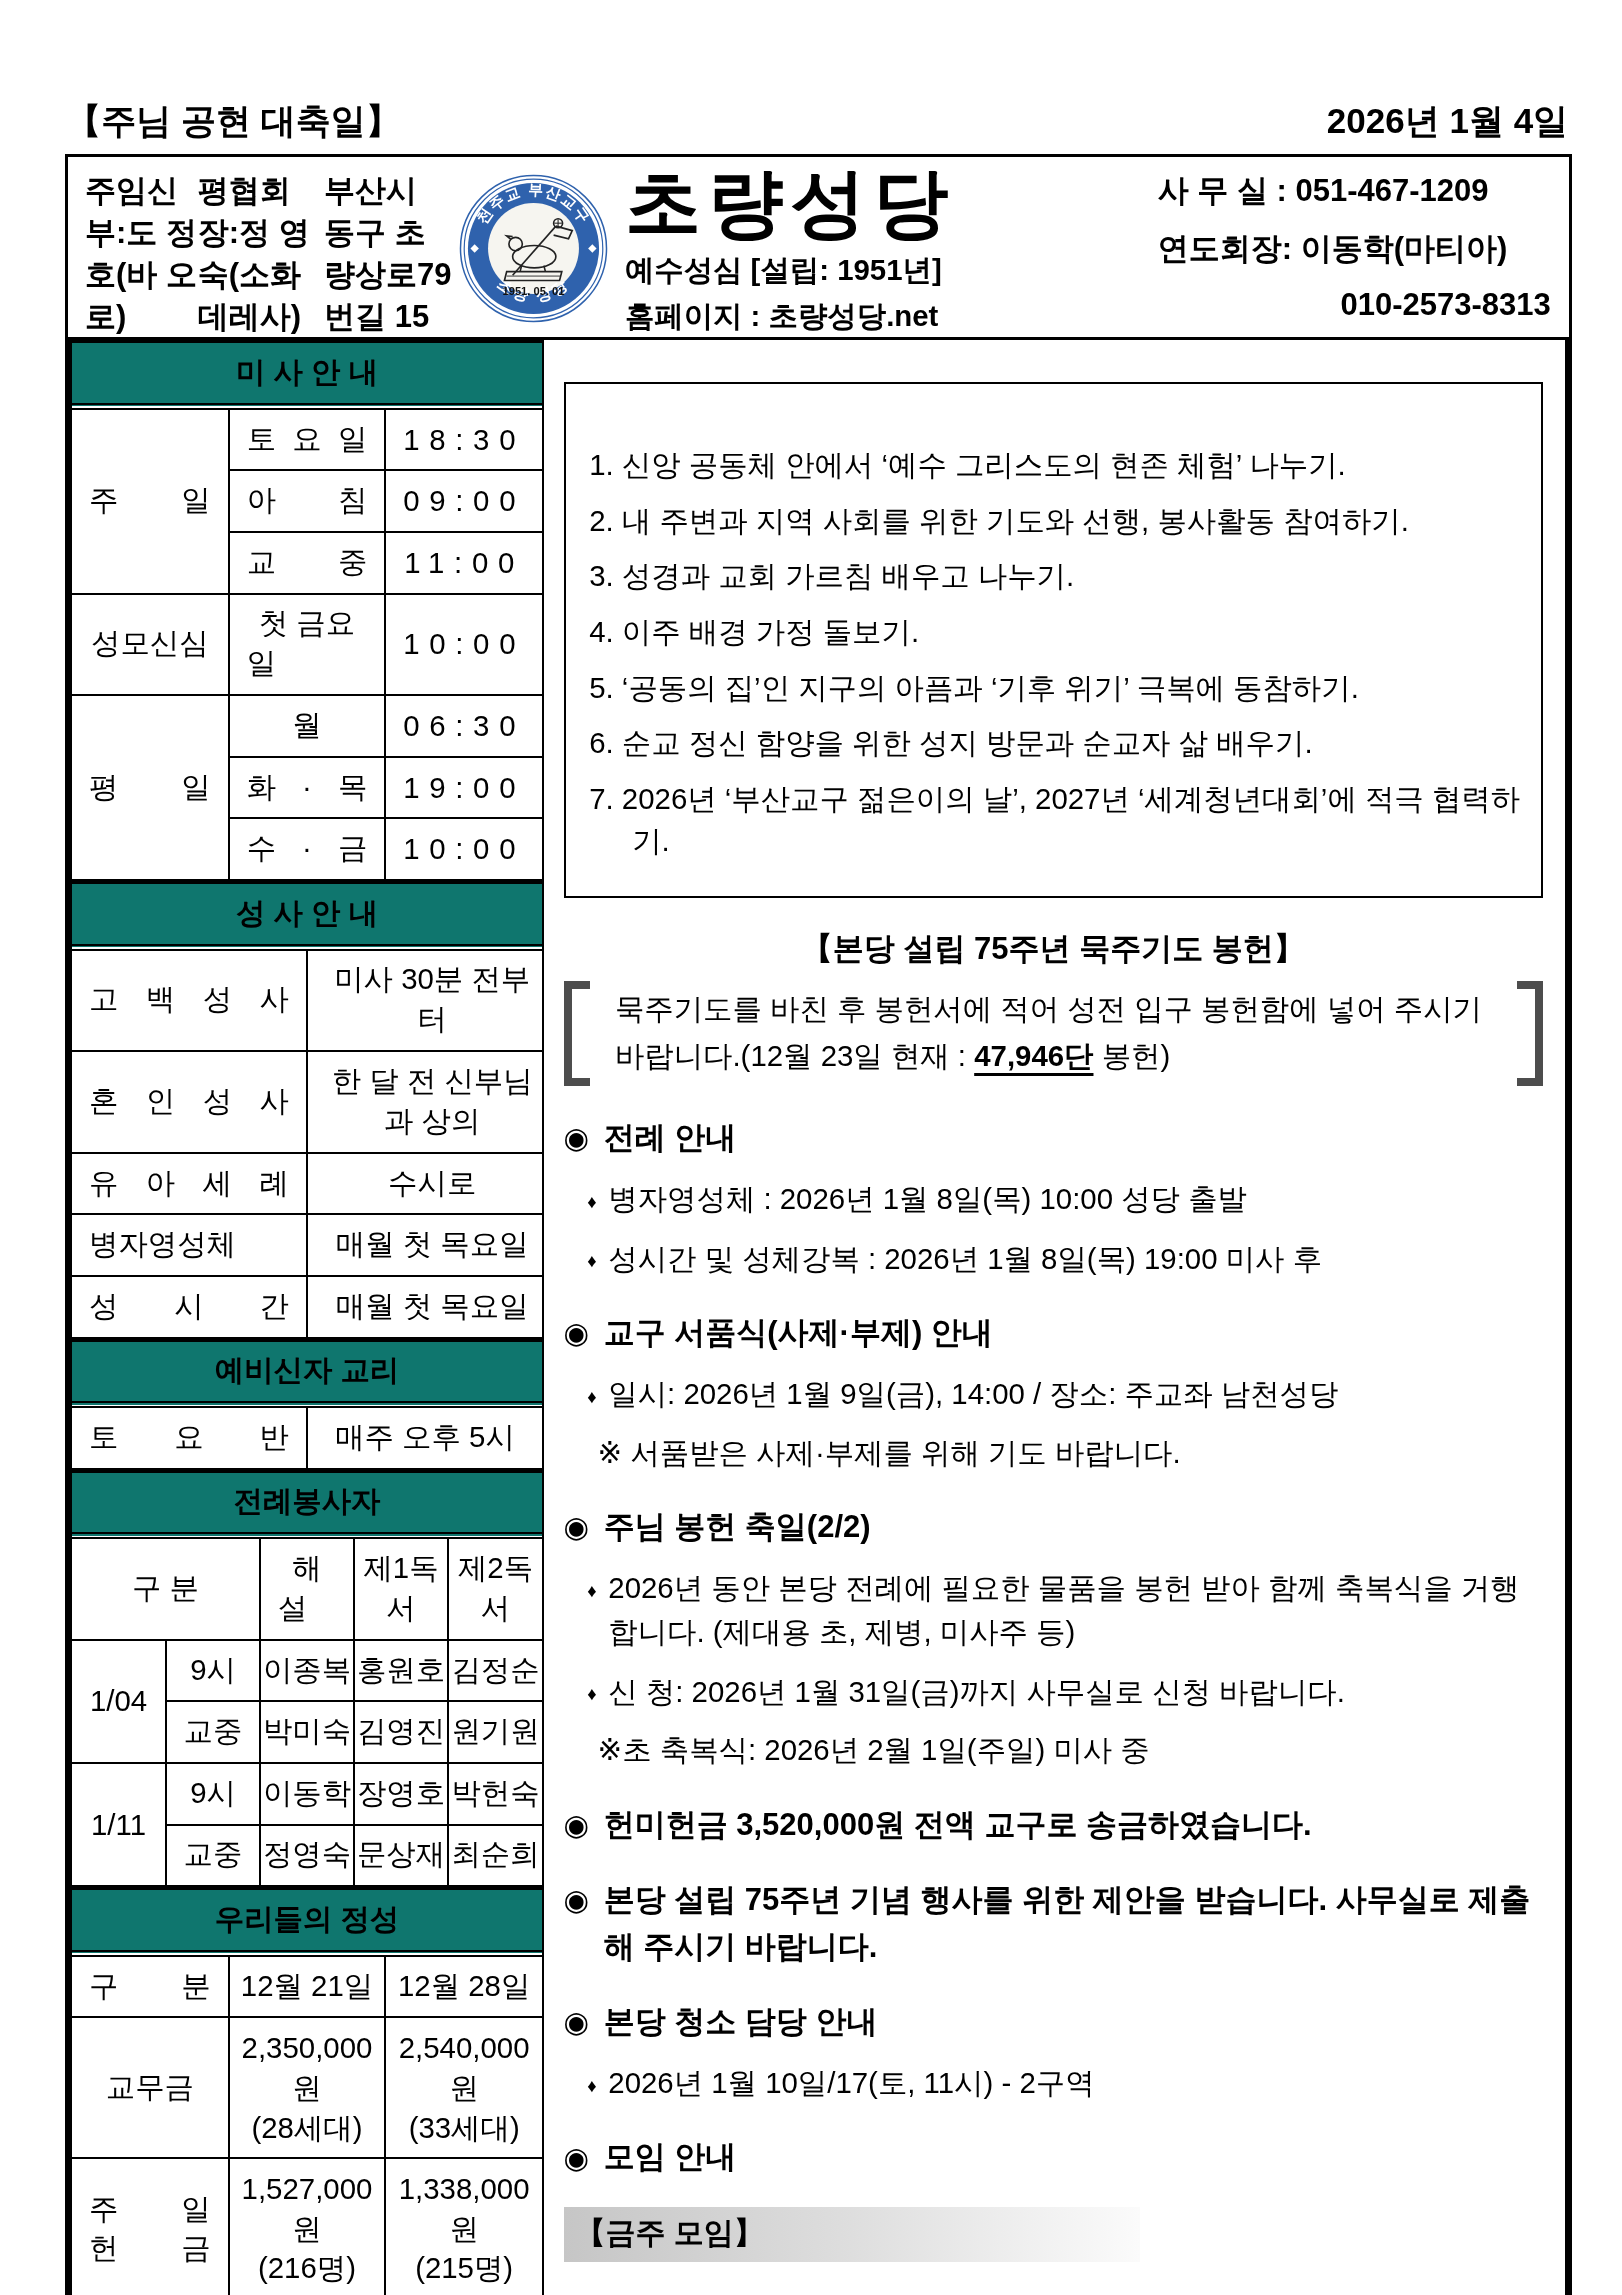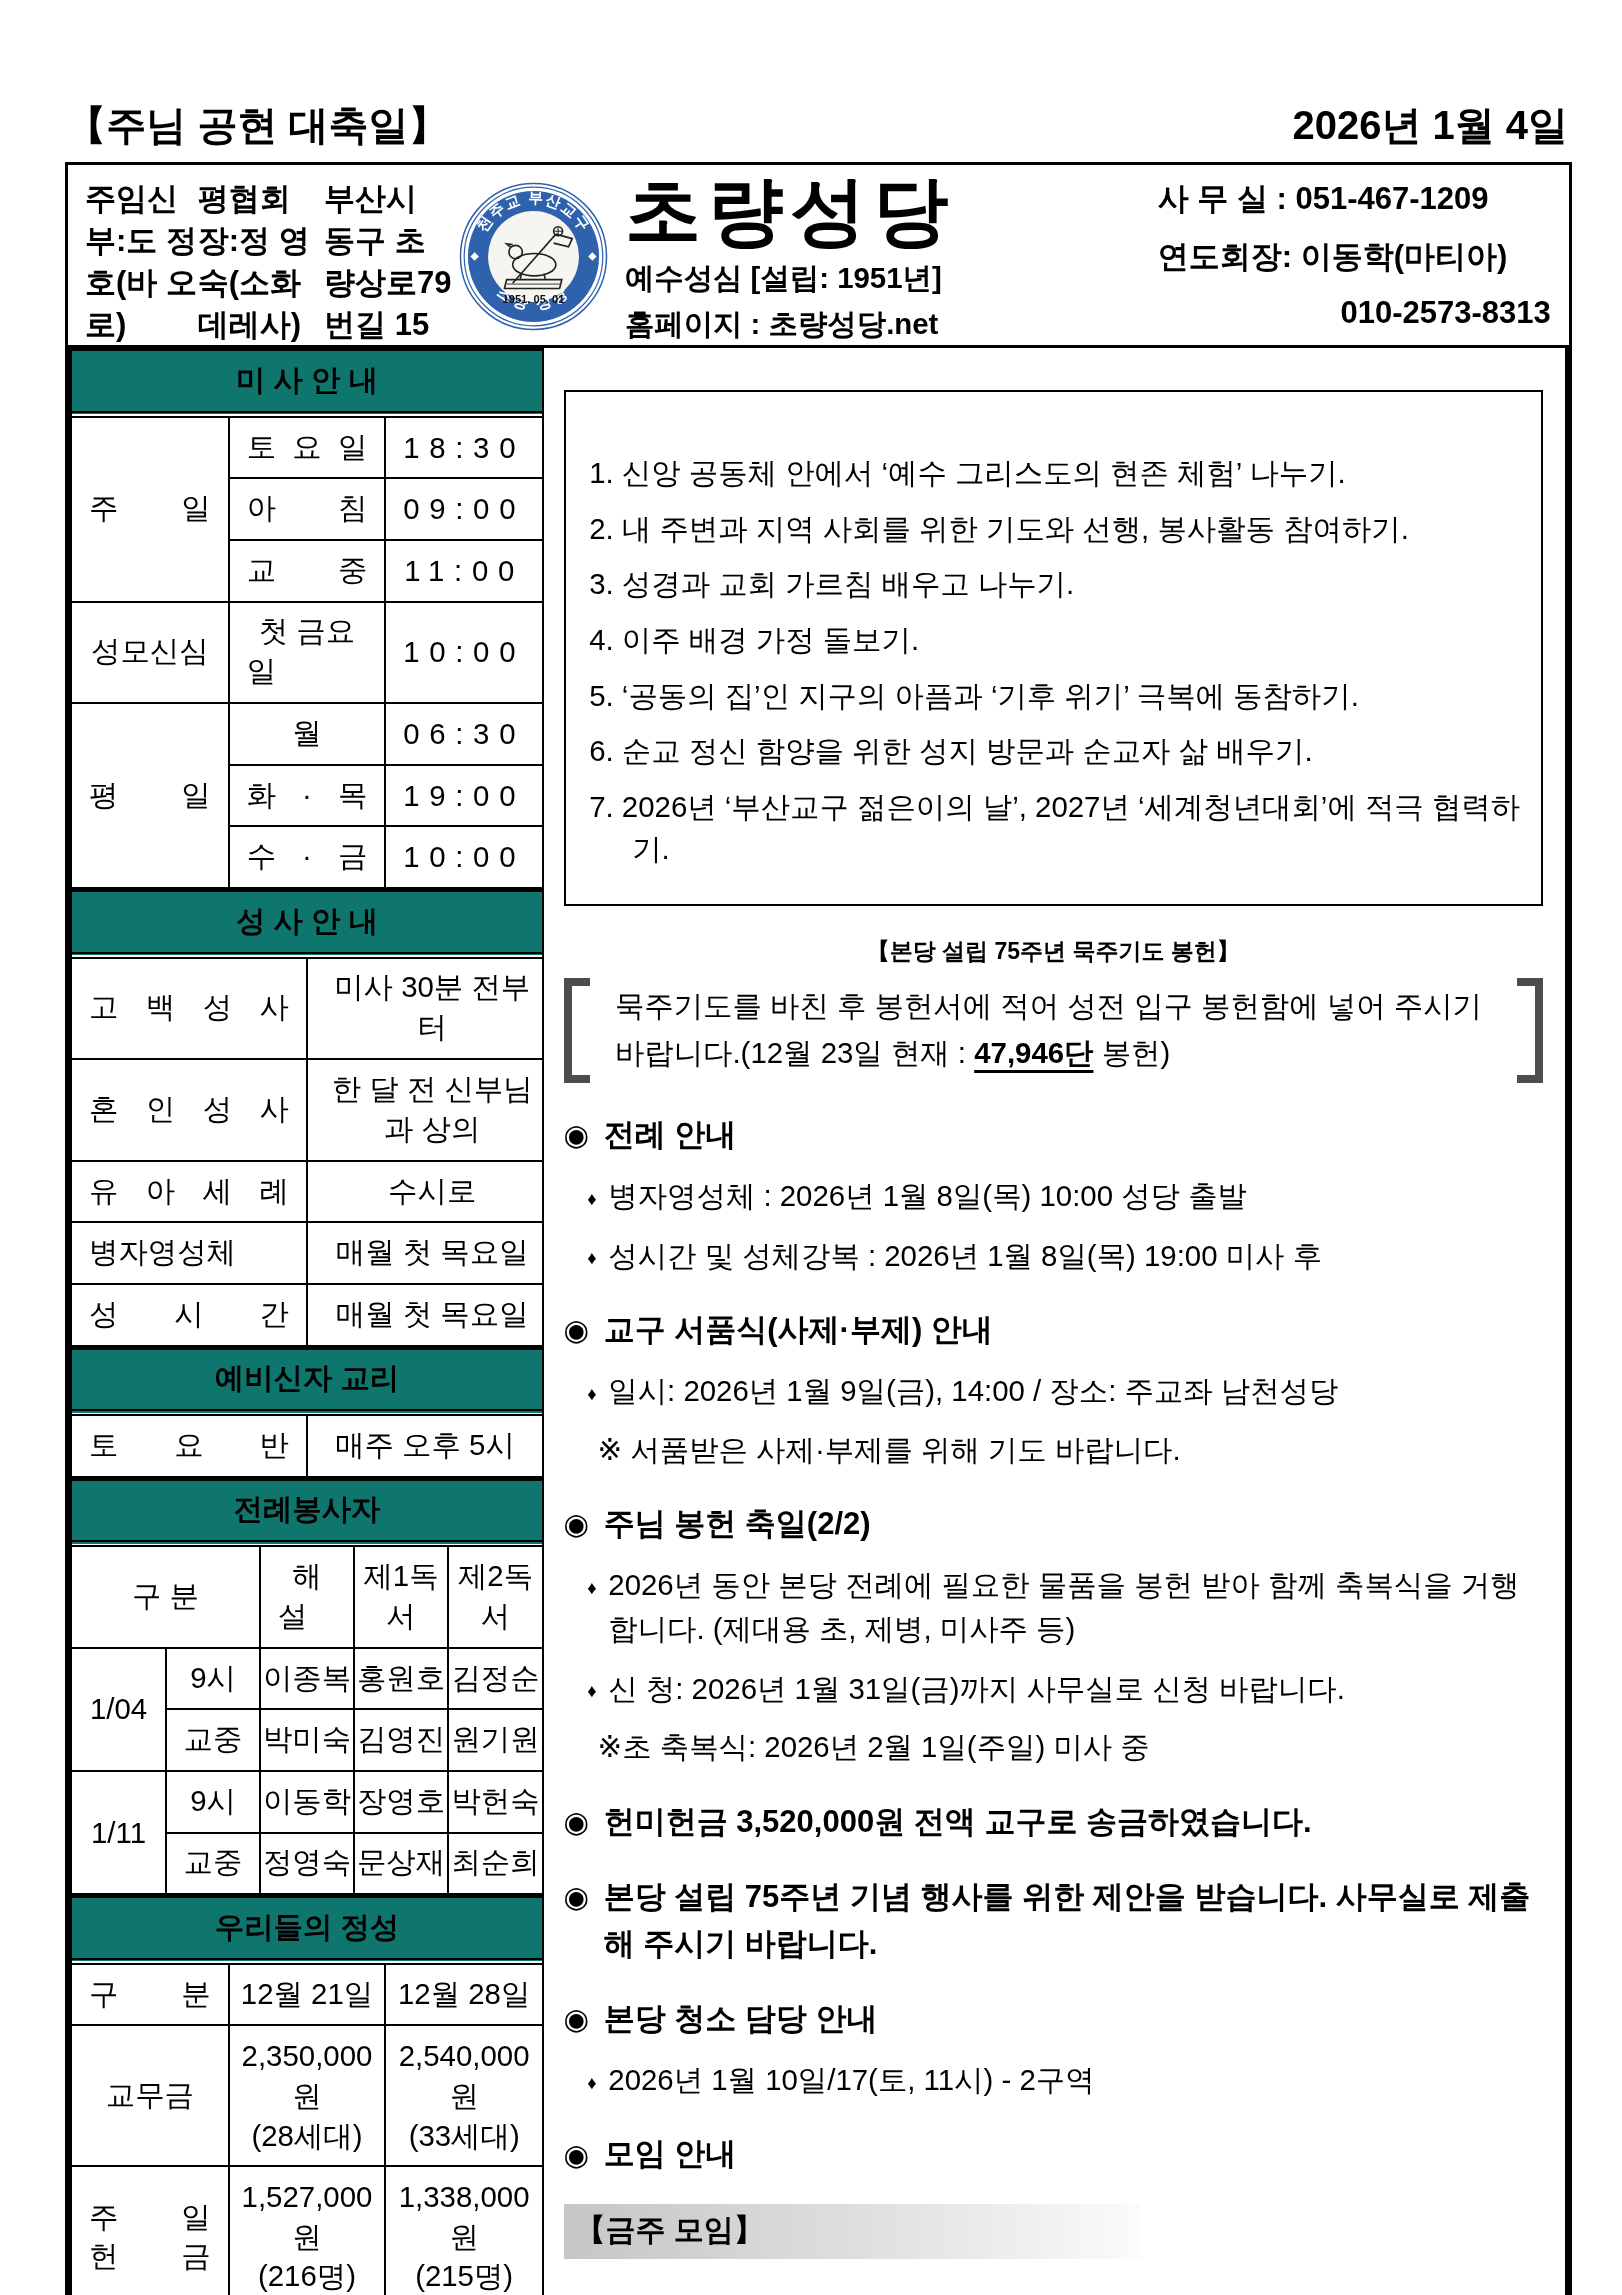--- a/index.html
+++ b/index.html
@@ -3,21 +3,21 @@
 <meta charset="utf-8">
 <style>
   html,body{margin:0;padding:0;background:#ffffff;}
   .page{
     width:1623px;height:2295px;box-sizing:border-box;position:relative;
     padding:98px 51px 0 65px;background:#fff;color:#000;
     font-family:"Liberation Sans","DejaVu Sans",sans-serif;
   }
   
   .strip{display:flex;justify-content:space-between;align-items:flex-end;
-    font-size:40px;font-weight:bold;padding:0 3.9px 9.2px 1.3px;}
+    font-size:35px;font-weight:bold;padding:0 3.9px 9.2px 1.3px;}
   
   .hbox{border:3.9px solid #000;height:180px;display:flex;align-items:stretch;}
   .hcol-l{width:370px;display:flex;flex-direction:row;justify-content:space-between;
     padding:13px 0 14.4px 17px;font-size:31px;font-weight:bold;}
   .hcenter{flex:1;display:flex;align-items:center;gap:17px;padding-top:2.6px;}
   .hlogo{width:149px;height:149px;flex:0 0 auto;margin-left:3.9px;}
   .hmid{display:flex;flex-direction:column;justify-content:center;}
   .hname{font-size:76px;font-weight:bold;letter-spacing:6.5px;line-height:1.05;}
   .hsub{font-size:29.4px;font-weight:bold;margin-top:9.2px;line-height:1.25;}
   .hcol-r{width:393px;display:flex;flex-direction:column;justify-content:space-between;
@@ -40,21 +40,21 @@
   .time{letter-spacing:0.33em;}
   .two-line div{line-height:1.35;}
   
   .rcol{flex:1;padding:7.9px 22px 0 19.6px;font-size:29.4px;}
   .dirbox{position:relative;border:2px solid #000;margin-top:34px;padding:47px 15.7px 19.6px 23.6px;}
   .dirtitle{position:absolute;top:-34px;left:50%;transform:translateX(-50%);
     background:#d9d9d9;border:2px solid #000;padding:9.8px 37px;font-size:31px;font-weight:bold;white-space:nowrap;}
   .diritem{font-size:29.4px;line-height:1.45;margin:13px 0;padding-left:43px;text-indent:-43px;}
   
   .rosary{margin-top:30px;}
-  .rtitle{text-align:center;font-weight:bold;font-size:23px;}
+  .rtitle{text-align:center;font-weight:bold;font-size:31px;}
   .rbody{display:flex;align-items:stretch;margin-top:11.8px;}
   .rbr{width:18.3px;flex:0 0 auto;border:8.5px solid #4d4d4d;}
   .rbr.l{border-right:none;}
   .rbr.r{border-left:none;}
   .rtext{flex:1;padding:3.9px 17px 6.5px 25px;line-height:1.6;font-size:29.4px;}
   .hl{font-weight:bold;text-decoration:underline;text-underline-offset:6.5px;text-decoration-thickness:2.6px;}
   
   .nhead{display:flex;gap:14.4px;font-weight:bold;font-size:31px;line-height:1.5;margin-top:29px;}
   .nhead .bullet{flex:0 0 auto;font-size:29.4px;padding-top:1.3px;}
   .nitem{display:flex;gap:11.8px;margin:15.7px 0 0 23.6px;font-size:29.4px;line-height:1.5;}

